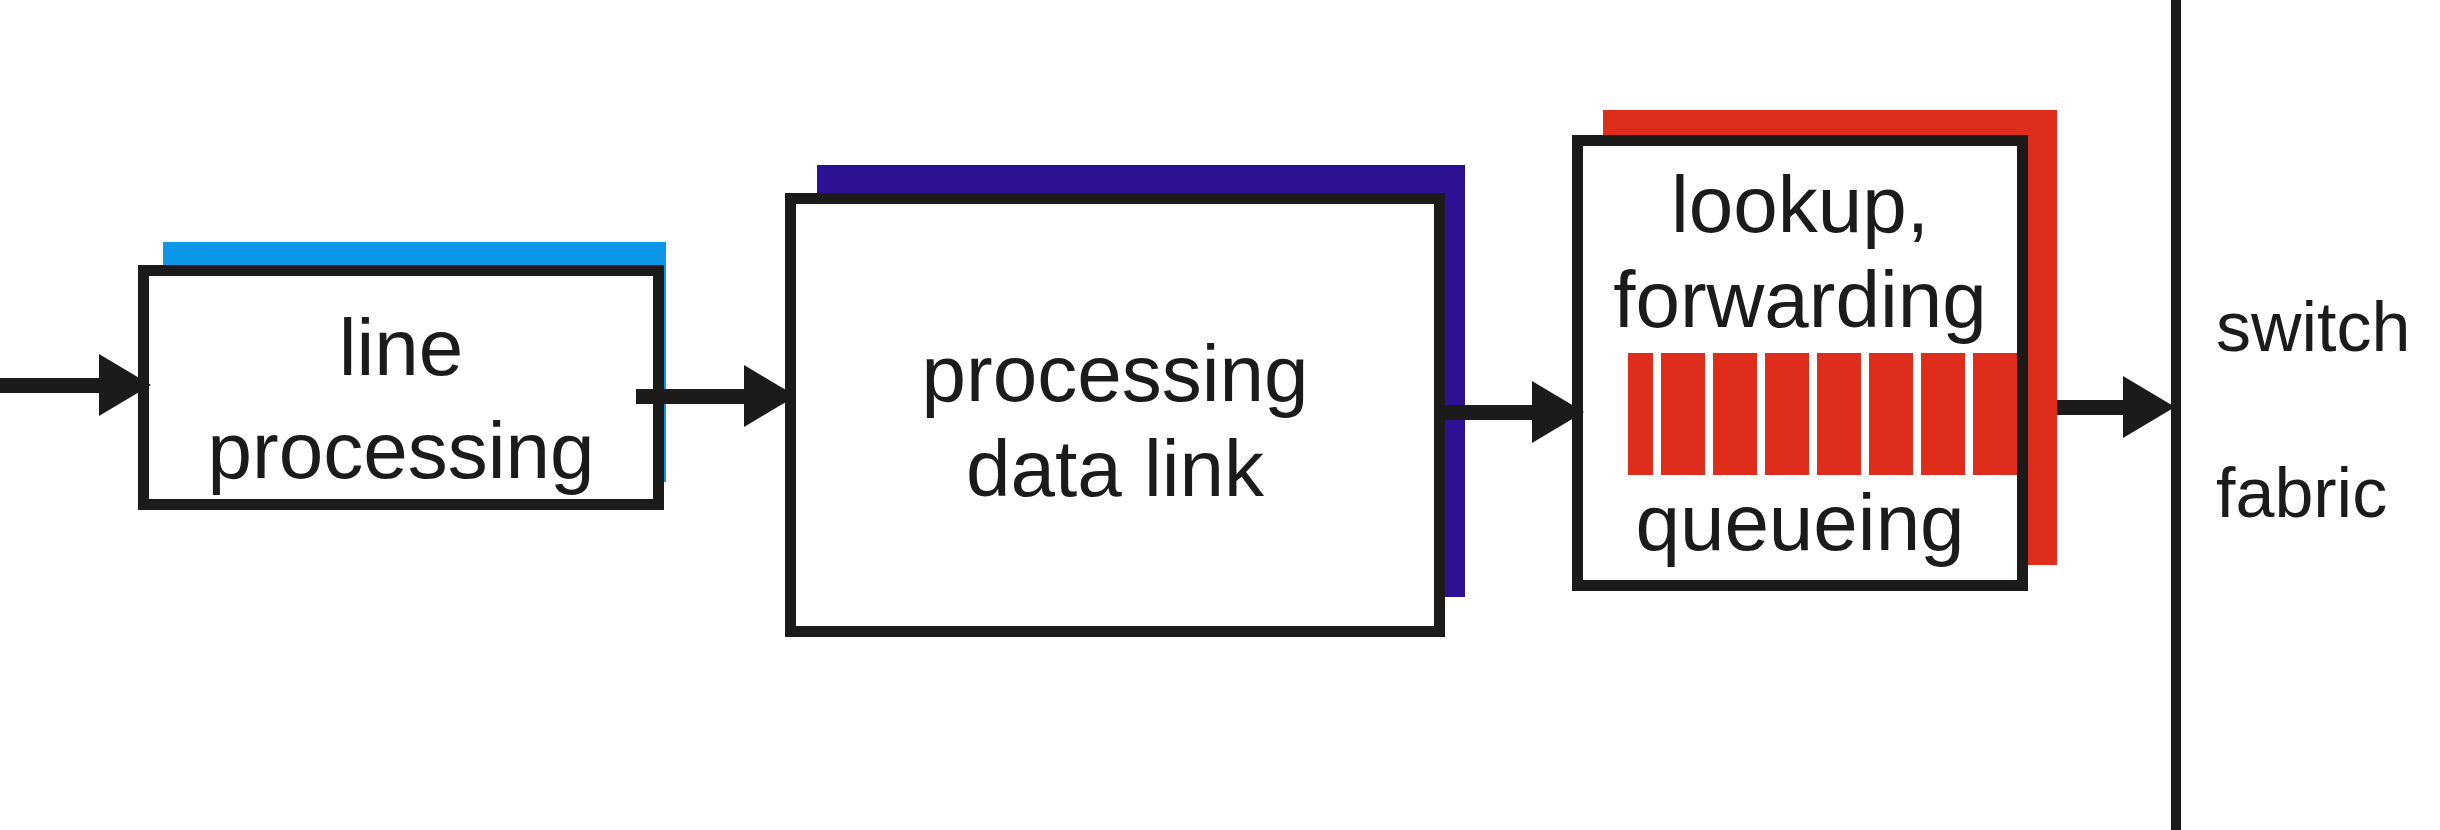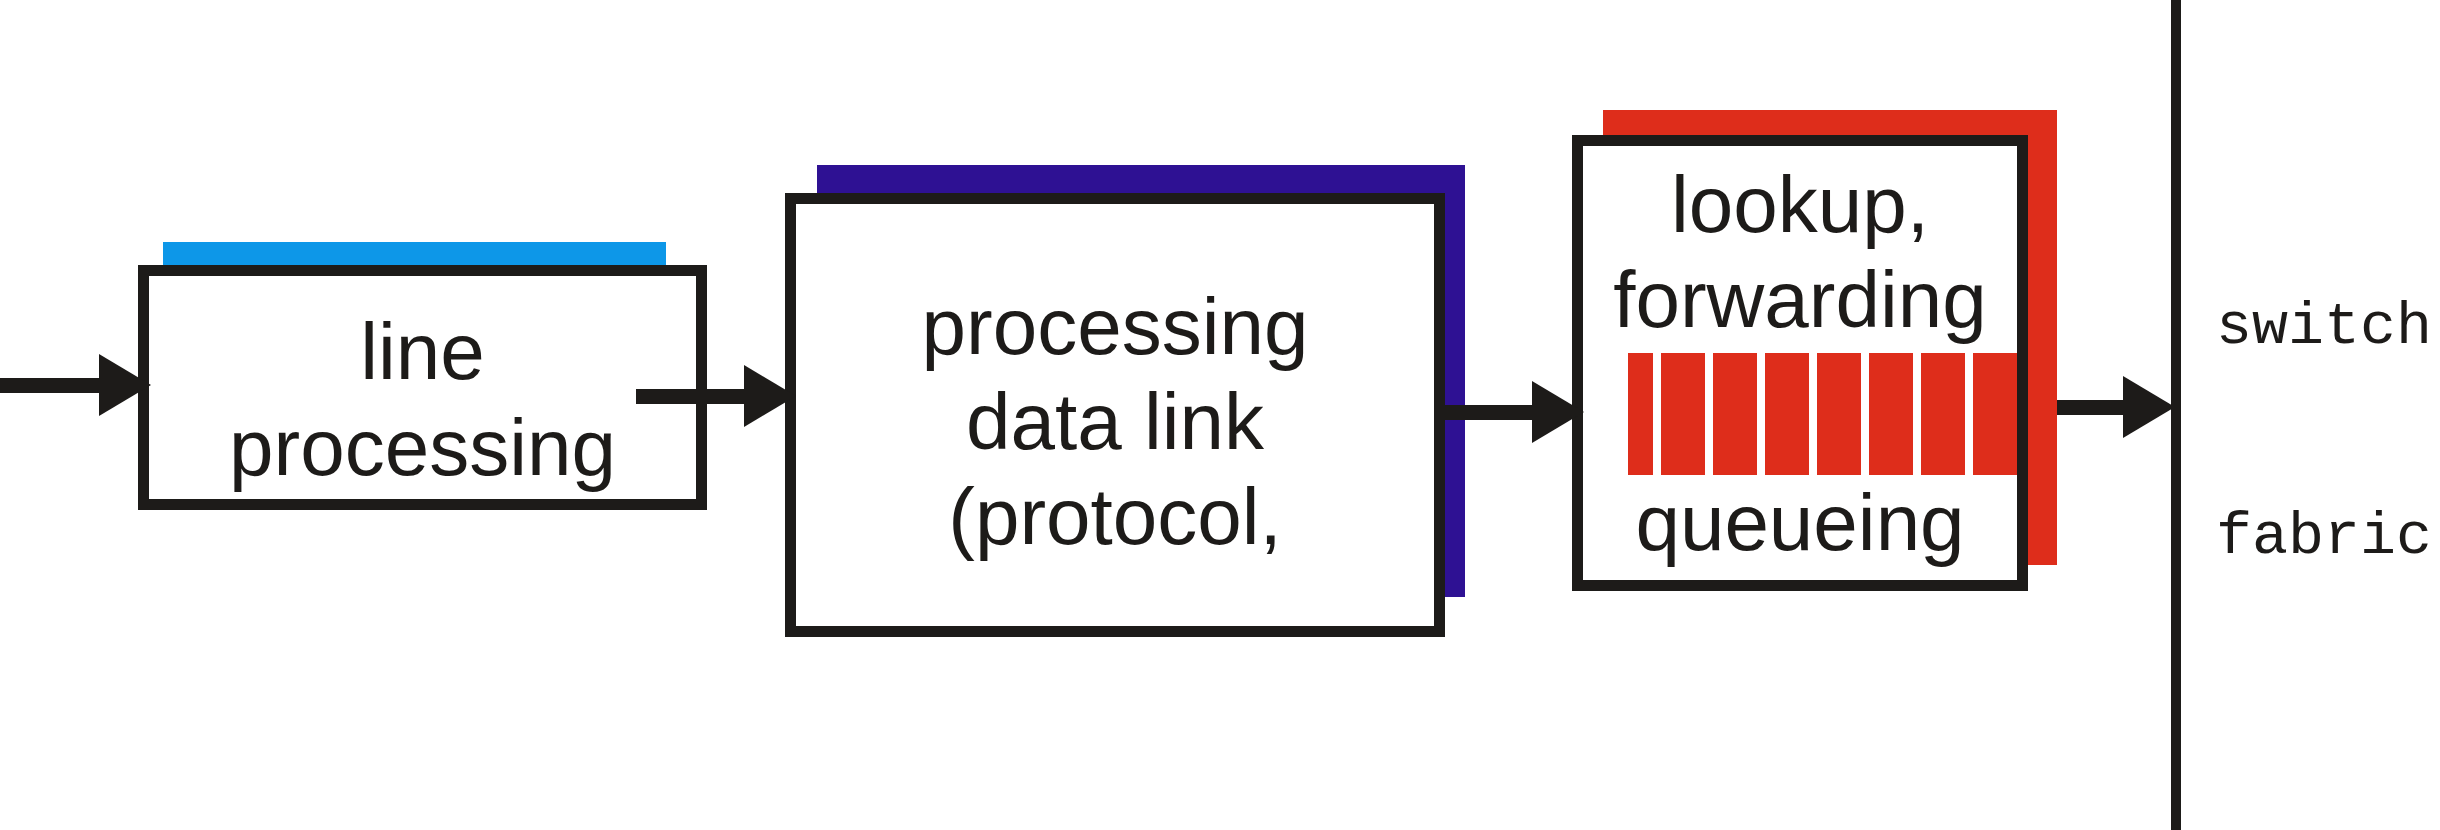--- a/index.html
+++ b/index.html
@@ -20,21 +20,21 @@
     box-sizing: border-box;
     display: flex;
     flex-direction: column;
     justify-content: center;
     align-items: center;
     font-size: 80px;
     letter-spacing: 0px;
     white-space: nowrap;
   }
   .tline { text-align: center; }
-  #node-line-termination       { left: 138px;  top: 265px; width: 569px; height: 245px; padding-top: 24px; }
+  #node-line-termination       { left: 138px;  top: 265px; width: 526px; height: 245px; padding-top: 24px; justify-content: space-between; }
   #node-line-termination .tline { line-height: 96px; }
   #shadow-line-termination     { left: 163px;  top: 242px; width: 503px; height: 240px; }
 
   #node-data-link-processing   { left: 785px;  top: 193px; width: 660px; height: 444px; padding-top: 12px; }
   #node-data-link-processing .tline { line-height: 95px; }
   #shadow-data-link-processing { left: 817px;  top: 165px; width: 648px; height: 432px; }
 
   #node-lookup-forwarding      { left: 1572px; top: 135px; width: 456px; height: 456px; }
   #node-lookup-forwarding .tline { line-height: 95px; }
   #shadow-lookup-forwarding    { left: 1603px; top: 110px; width: 454px; height: 455px; }
@@ -61,42 +61,41 @@
   #arrow1-head  { left: 99px;   top: 354px; }
   #arrow2-shaft { left: 636px;  top: 389px; width: 112px; }
   #arrow2-head  { left: 744px;  top: 365px; }
   #arrow3-shaft { left: 1434px; top: 405px; width: 102px; }
   #arrow3-head  { left: 1532px; top: 381px; }
   #arrow4-shaft { left: 2057px; top: 400px; width: 70px;  }
   #arrow4-head  { left: 2123px; top: 376px; }
 
   #fabric-line { position: absolute; left: 2171px; top: 0px; width: 10px; height: 830px; background: #1d1b19; }
 
-  .sink-label { position: absolute; left: 2216px; font-size: 60px; line-height: 78px; white-space: nowrap; font-family: Liberation Mono, monospace; }
+  .sink-label { position: absolute; left: 2216px; font-size: 70px; line-height: 78px; white-space: nowrap; }
   #sink-label-1 { top: 288px; }
-  #sink-label-2 { top: 498px; }
+  #sink-label-2 { top: 454px; }
 </style>
 </head>
 <body>
 
 <div id="stage">
 
   <div class="shadow-box" id="shadow-line-termination" style="background: rgb(13, 151, 232);"></div>
   <div class="shadow-box" id="shadow-data-link-processing" style="background: rgb(46, 17, 147);"></div>
   <div class="shadow-box" id="shadow-lookup-forwarding" style="background: rgb(222, 45, 27);"></div>
 
   <div class="node-box" id="node-line-termination">
     <div class="tline">line</div>
     <div class="tline">processing</div>
   </div>
 
   <div class="node-box" id="node-data-link-processing">
     <div class="tline">processing</div>
     <div class="tline">data link</div>
-    <div class="tline">(protocol,</div>
   </div>
 
   <div class="node-box" id="node-lookup-forwarding">
     <div class="tline">lookup,</div>
     <div class="tline">forwarding</div>
     <div class="queue-bars">
         <div class="qbar narrow" style="background: rgb(222, 45, 27);"></div>
         <div class="qbar" style="background: rgb(222, 45, 27);"></div>
         <div class="qbar" style="background: rgb(222, 45, 27);"></div>
         <div class="qbar" style="background: rgb(222, 45, 27);"></div>

